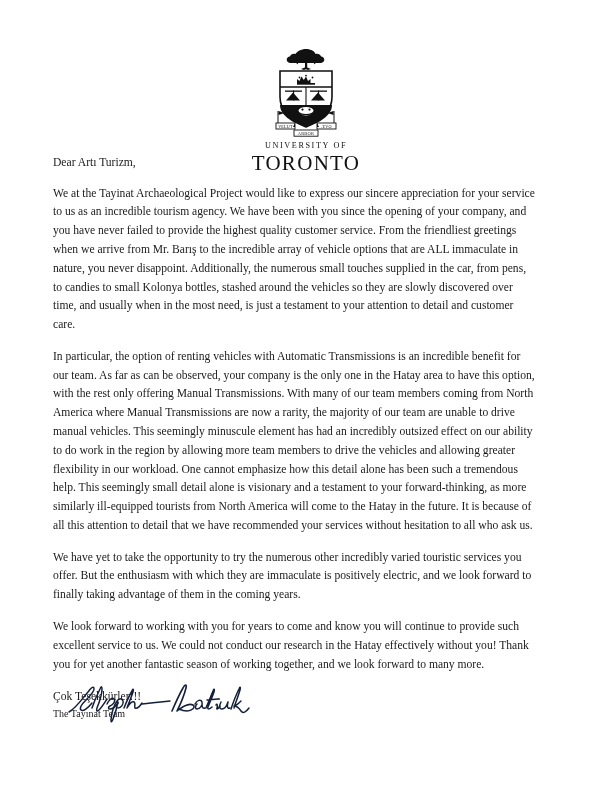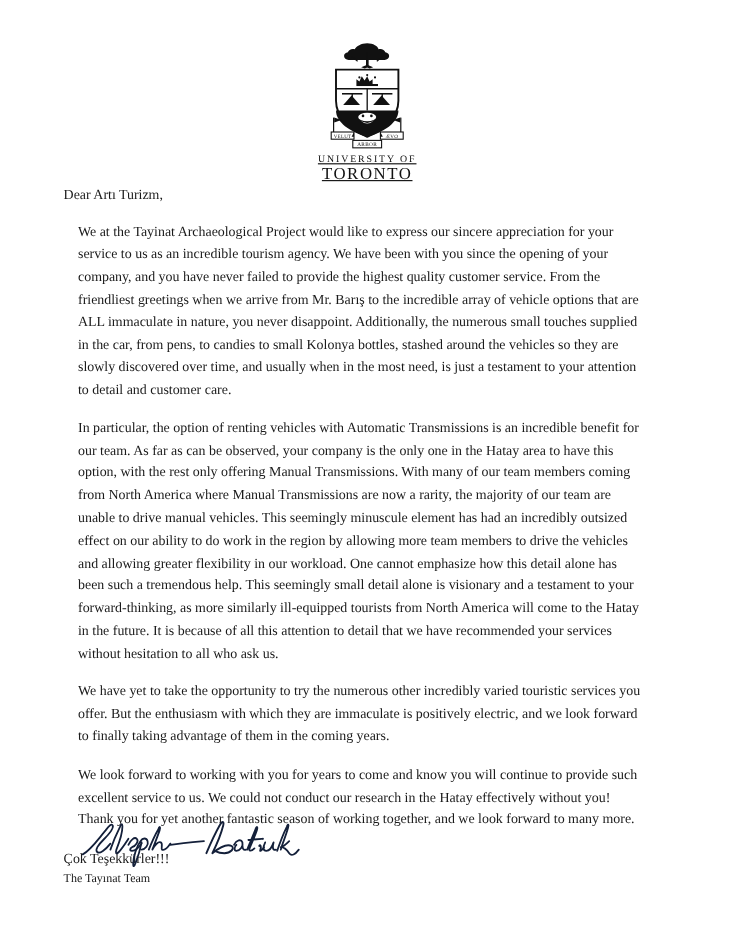--- a/index.html
+++ b/index.html
@@ -18,42 +18,41 @@
   .page {
     width: 612px;
     height: 792px;
     position: relative;
     background: #ffffff;
     box-sizing: border-box;
   }
 
   
   .letterhead {
-    padding-top: 34px;
+    padding-top: 47px;
     text-align: center;
-    text-decoration: underline;
   }
   .crest {
     display: block;
     margin: 0 auto;
   }
   .wordmark {
     margin-top: 3px;
     line-height: 1.05;
   }
   .wordmark-small {
     font-family: "Liberation Serif", "DejaVu Serif", serif;
     font-size: 8.2px;
     letter-spacing: 1.6px;
     color: #111;
     display: block;
   }
   .wordmark-large {
     font-family: "Liberation Serif", "DejaVu Serif", serif;
-    font-size: 14px;
+    font-size: 21px;
     letter-spacing: 1.3px;
     color: #111;
     display: block;
     margin-top: 1px;
   }
 
   
   .letter {
     position: absolute;
     left: 53px;
@@ -61,21 +60,21 @@
     width: 482px;
   }
   .salutation {
     font-size: 11.6px;
     line-height: 1.35;
     margin: 0 0 14px 0;
   }
   .para {
     font-size: 11.6px;
     line-height: 1.62;
-    margin: 0 0 13px 12px;
+    margin: 0 0 13px 0;
     text-align: left;
   }
   .closing {
     font-size: 11.6px;
     line-height: 1.5;
     margin: 14px 0 0 0;
   }
   .signoff-team {
     font-size: 10px;
     line-height: 1.5;

